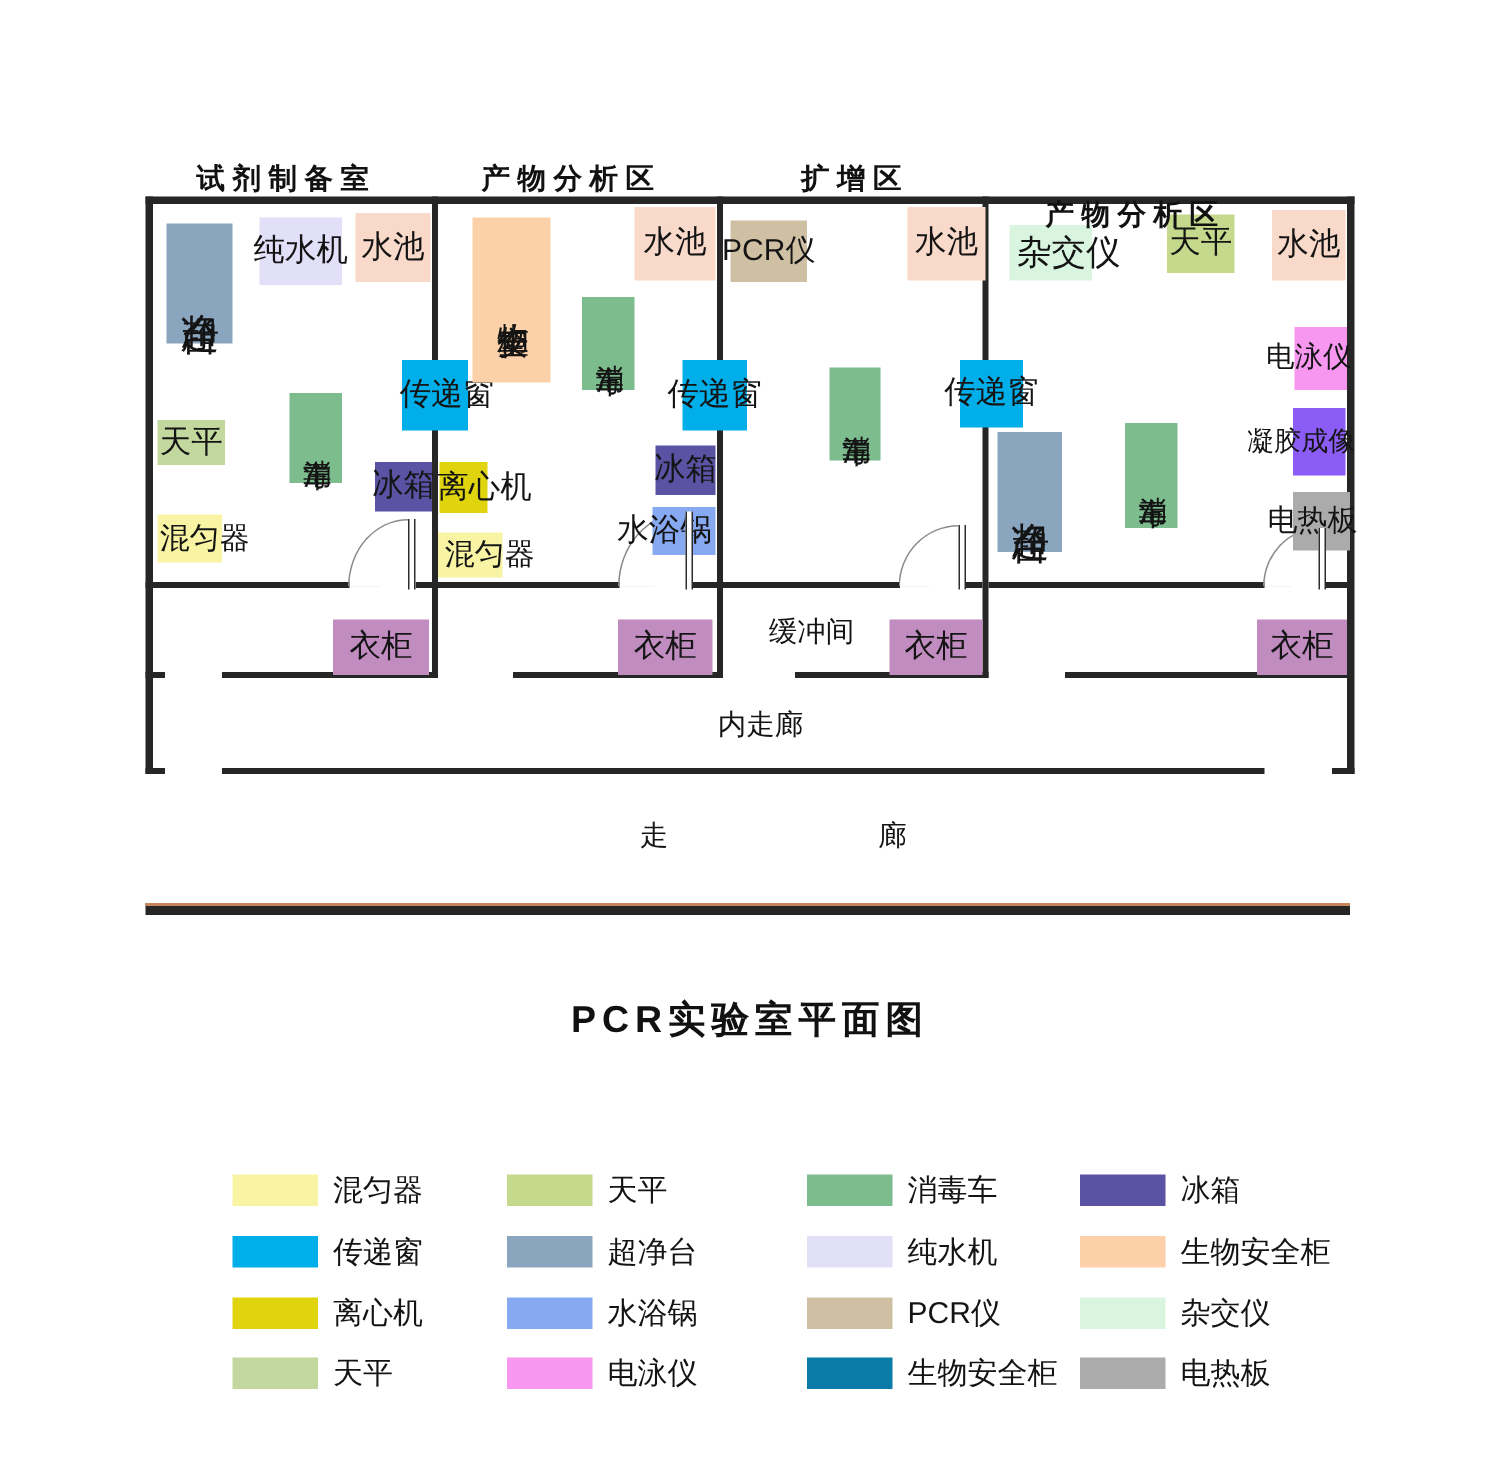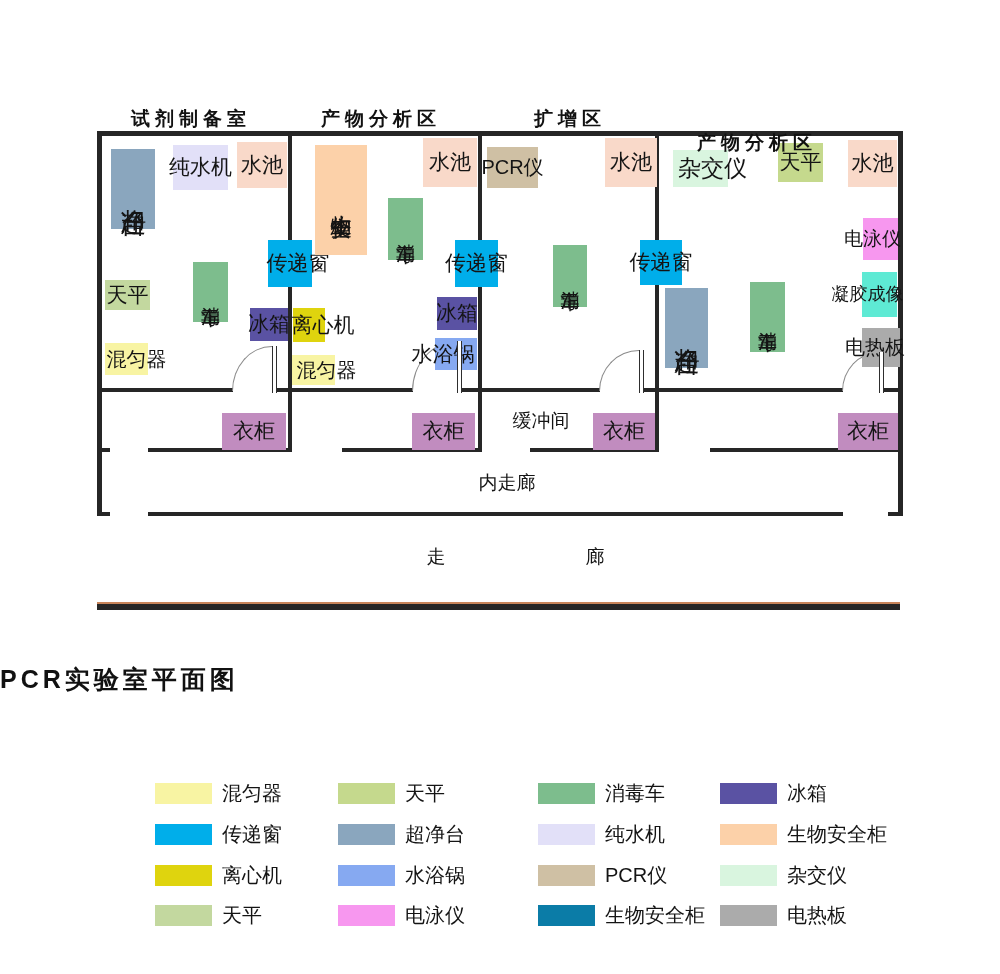--- a/index.html
+++ b/index.html
@@ -6,21 +6,21 @@
   body{font-family:"Liberation Sans","DejaVu Sans",sans-serif;color:#111;}
   #canvas{position:relative;width:1000px;height:974px;background:#fff;overflow:hidden;}
   .wall{position:absolute;background:#262626;}
   .door-arc{position:absolute;border-left:1.5px solid #8a8a8a;border-top:1.5px solid #8a8a8a;border-top-left-radius:100% 100%;box-sizing:border-box;}
   .door-leaf{position:absolute;width:5px;background:#fff;border-left:1.5px solid #2e2e2e;border-right:1.5px solid #2e2e2e;box-sizing:border-box;z-index:4;}
   .equip{position:absolute;display:flex;align-items:center;justify-content:center;z-index:3;}
   .equip span{white-space:nowrap;color:#141414;line-height:1.05;}
   .equip.vert span{writing-mode:vertical-rl;text-orientation:upright;letter-spacing:1px;}
   .room-label{position:absolute;transform:translateX(-50%);font-weight:bold;font-size:19px;letter-spacing:5px;white-space:nowrap;z-index:5;font-family:Liberation Mono, monospace;}
   .area-label{position:absolute;transform:translate(-50%,-50%);white-space:nowrap;z-index:5;color:#141414;}
-  #plan-title{position:absolute;left:0;top:663px;width:1000px;text-align:left;font-weight:bold;font-size:25px;letter-spacing:4px;z-index:5;}
+  #plan-title{position:absolute;left:0;top:663px;width:1000px;text-align:center;font-weight:bold;font-size:25px;letter-spacing:4px;z-index:5;}
   #corridor-bar{position:absolute;left:97px;top:602px;width:803px;height:8px;background:#262626;border-top:2px solid #c8845a;box-sizing:border-box;z-index:2;}
   .legend-item{position:absolute;display:flex;align-items:center;z-index:3;}
   .legend-swatch{width:57px;height:21px;flex:0 0 57px;}
   .legend-label{margin-left:10px;font-size:20px;white-space:nowrap;color:#141414;}
 </style>
 </head>
 <body>
 
 <div id="canvas">
   <div id="floorplan">
@@ -123,21 +123,21 @@
       </div>
       <div class="equip" style="left: 778px; top: 143px; width: 45px; height: 39px; background: rgb(197, 217, 141); font-size: 21px;">
         <span>天平</span>
       </div>
       <div class="equip" style="left: 848px; top: 140px; width: 49px; height: 47px; background: rgb(249, 217, 201); font-size: 21px;">
         <span>水池</span>
       </div>
       <div class="equip" style="left: 863px; top: 218px; width: 35px; height: 42px; background: rgb(247, 151, 239); font-size: 19px;">
         <span style="transform: translateX(-8px);">电泳仪</span>
       </div>
-      <div class="equip" style="left: 862px; top: 272px; width: 35px; height: 45px; background: #5eead4; font-size: 18px;">
+      <div class="equip" style="left: 862px; top: 272px; width: 35px; height: 45px; background: #8b5cf6; font-size: 18px;">
         <span style="transform: translateX(-12px);">凝胶成像</span>
       </div>
       <div class="equip" style="left: 862px; top: 328px; width: 38px; height: 39px; background: rgb(171, 171, 171); font-size: 20px;">
         <span style="transform: translateX(-6px);">电热板</span>
       </div>
       <div class="equip vert" style="left: 750px; top: 282px; width: 35px; height: 70px; background: rgb(125, 189, 141); font-size: 19px;">
         <span>消毒车</span>
       </div>
       <div class="equip vert" style="left: 665px; top: 288px; width: 43px; height: 80px; background: rgb(138, 166, 190); font-size: 26px;">
         <span>超净台</span>

